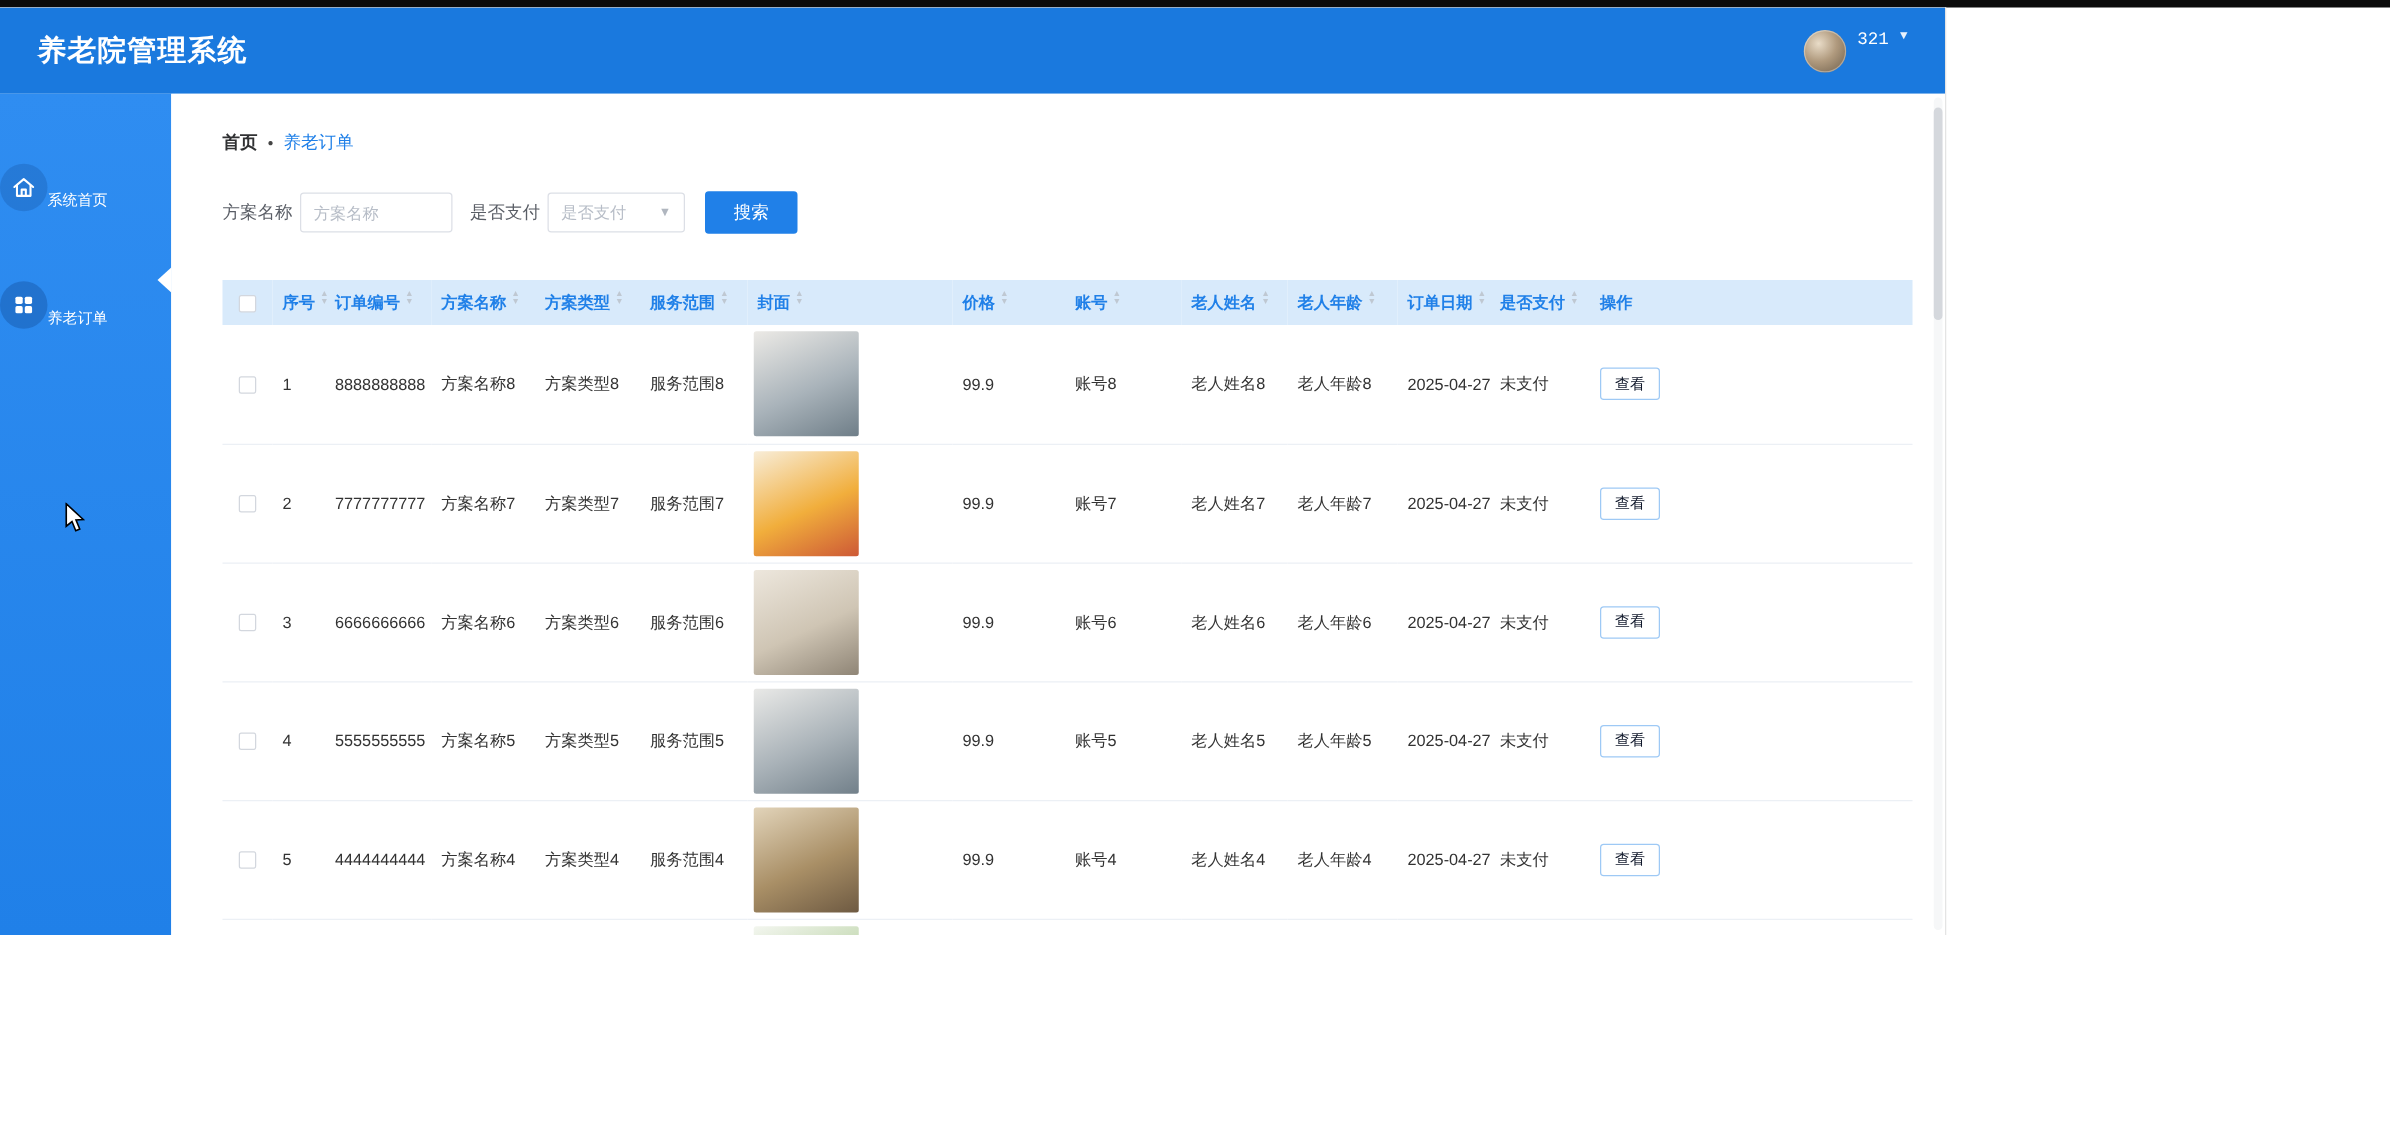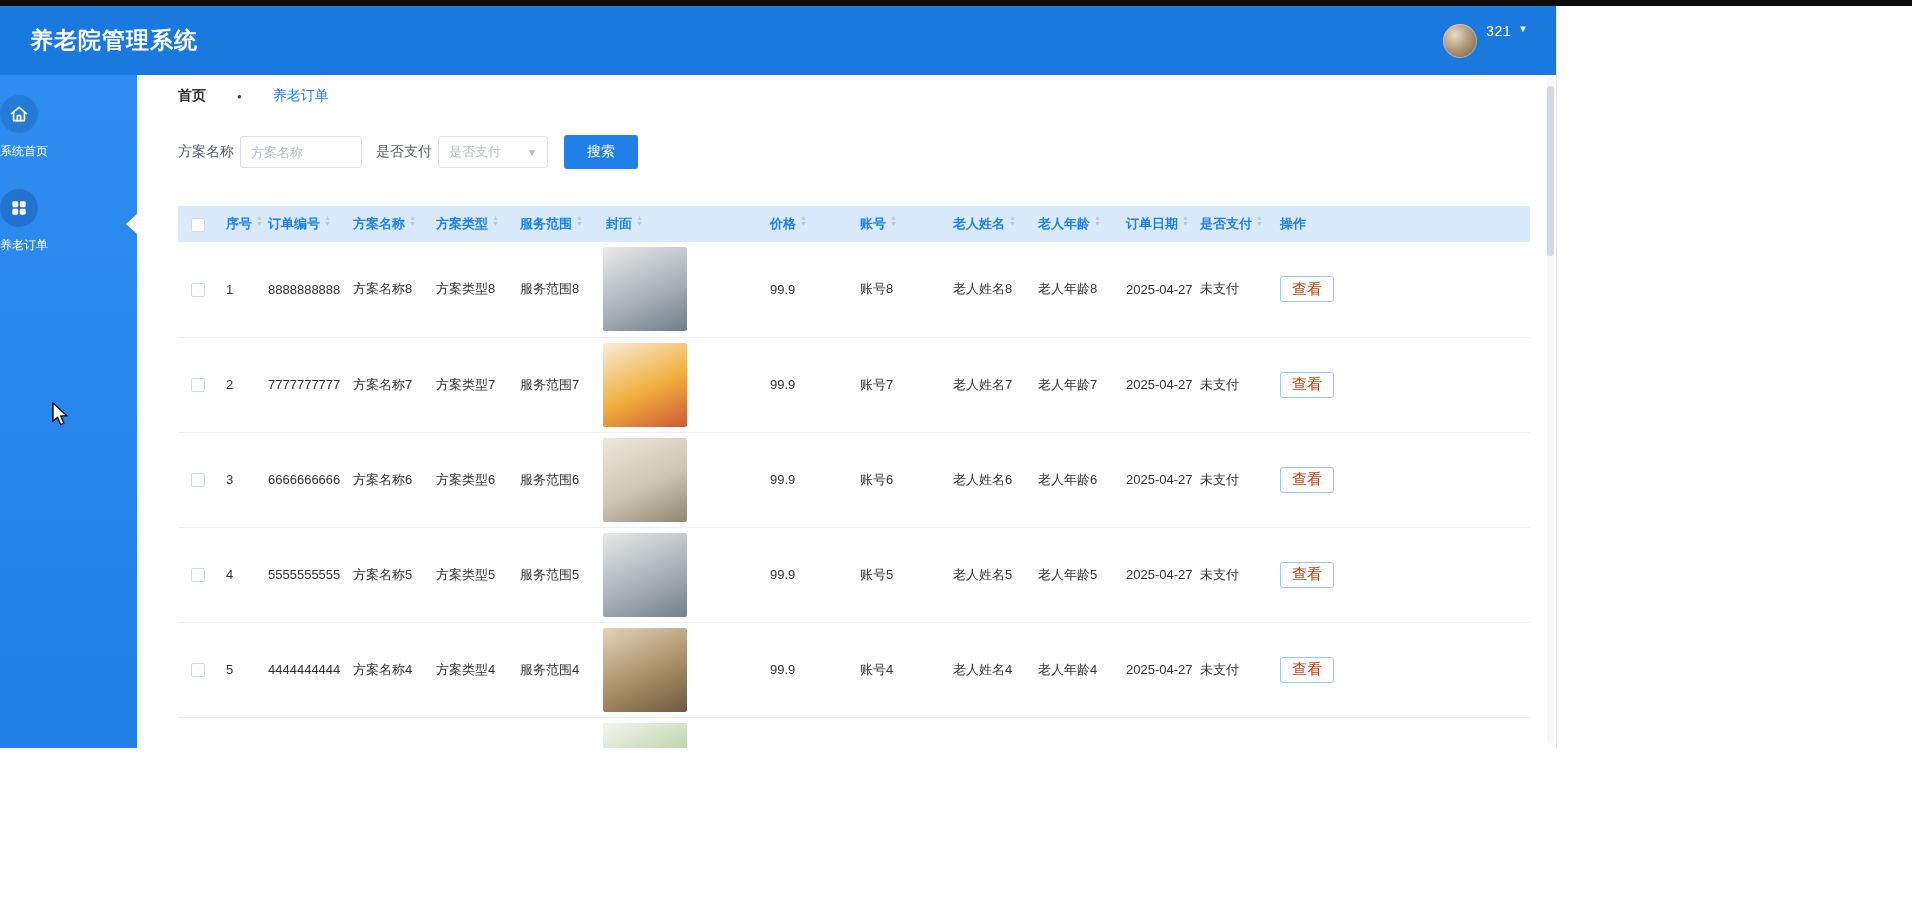--- a/index.html
+++ b/index.html
@@ -12,32 +12,32 @@
   
   .topbar { position:absolute; left:0; top:0; width:100%; height:69px; background:#1a79de; display:flex; align-items:center; justify-content:space-between; padding:0 30px 0 30px; }
   .app-title { color:#fff; font-size:23px; font-weight:700; letter-spacing:1px; }
   .user-area { display:flex; gap:9px; cursor:pointer;font-family:Liberation Mono, monospace; }
   .avatar { width:34px; height:34px; border-radius:50%; background:radial-gradient(circle at 35% 32%, #e9dcc8 0%, #b09a7e 45%, #6b5c49 100%); box-shadow:inset 0 0 0 1px rgba(255,255,255,.35); }
   .username { color:#fff; font-size:14px; }
   .user-caret { color:rgba(255,255,255,.9); font-size:10px; }
 
   
   .sidebar { position:absolute; left:0; top:69px; width:137px; height:673px; background:linear-gradient(180deg,#2f8df1 0%, #2080e8 100%); }
-  .side-item { position:relative; width:137px; height:94px; display:flex; flex-direction:column; align-items:flex-start; padding-top:20px; cursor:pointer; }
+  .side-item { position:relative; width:137px; height:94px; display:flex; flex-direction:row; align-items:flex-end; padding-top:8px; cursor:pointer; }
   .side-icon { width:38px; height:38px; border-radius:50%; background:rgba(0,30,90,.16); display:flex; align-items:center; justify-content:center; }
   .side-icon svg { width:20px; height:20px; display:block; }
   .side-label { margin-top:10px; color:#fff; font-size:12px; }
   .side-arrow { display:none; position:absolute; right:0; top:45px; width:0; height:0; border-top:10px solid transparent; border-bottom:10px solid transparent; border-right:11px solid #ffffff; }
   .side-item.active .side-arrow, .side-item.hover .side-arrow { display:block; }
   .side-item.active .side-icon, .side-item.hover .side-icon { background:rgba(0,30,90,.22); }
 
   
   .main { position:absolute; left:137px; top:69px; width:1420px; height:673px; background:#fff; padding:0 41px; overflow:hidden; }
 
-  .breadcrumb { margin-top:12px; display:flex; align-items:center; gap:31px; font-size:14px; }
+  .breadcrumb { margin-top:30px; display:flex; align-items:center; gap:8px; font-size:14px; }
   .crumb-home { color:#303133; font-weight:700; cursor:pointer; }
   .crumb-dot { color:#444; font-size:8px; }
   .crumb-current { color:#2080e8; }
 
   .search-bar { margin-top:30px; display:flex; align-items:center; }
   .filter-label { font-size:14px; color:#5a5e66; margin-right:6px; }
   .text-input { width:122px; height:32px; border:1px solid #dcdfe6; border-radius:3px; padding:0 10px; font-size:13px; color:#333; outline:none; font-family:inherit; }
   .text-input::placeholder { color:#b7bdc7; }
   .gap { width:14px; }
   .fake-select { width:110px; height:32px; border:1px solid #dcdfe6; border-radius:3px; background:#fff; display:flex; align-items:center; justify-content:space-between; padding:0 10px; cursor:pointer; }
@@ -50,21 +50,21 @@
   table.orders { border-collapse:collapse; table-layout:fixed; width:1352px; }
   thead th { background:#d8eafb; height:36px; font-size:13px; font-weight:700; color:#2080e8; text-align:left; padding:0 8px; white-space:nowrap; cursor:pointer; }
   thead th.check-col, tbody td.check-col { text-align:center; padding:0; }
   .th-inner { display:inline-flex; align-items:flex-start; gap:4px; }
   .sort { display:inline-flex; flex-direction:column; line-height:.8; }
   .sort i { font-style:normal; font-size:7px; color:#bfc8d2; }
   tbody td { height:95px; border-bottom:1px solid #ecf0f5; font-size:13px; color:#333; padding:0 8px; white-space:nowrap; overflow:hidden; vertical-align:middle; background:#fff; }
   .checkbox { display:inline-block; width:14px; height:14px; border:1px solid #d3d7de; border-radius:2px; background:#fff; cursor:pointer; vertical-align:middle; }
   .cover-col { padding-left:5px !important; }
   .cover { display:block; width:84px; height:84px; border-radius:2px; background:#ccc; }
-  .view-btn { height:26px; padding:0 11px; background:#fff; border:1px solid #9ec9f5; border-radius:3px; color:#c2410c; font-size:15px; cursor:pointer; font-family:inherit; }
+  .view-btn { height:26px; padding:0 11px; background:#fff; border:1px solid #9ec9f5; border-radius:3px; color:#0f172a; font-size:12px; cursor:pointer; font-family:inherit; }
 
   
   .v-scrollbar { position:absolute; right:2px; top:72px; width:7px; height:666px; background:#f6f7f8; border-radius:4px; }
   .v-scrollbar .thumb { position:absolute; top:8px; left:0; width:7px; height:170px; background:#d5d8dd; border-radius:4px; }
 
   
   .mouse-cursor { position:absolute; left:50px; top:402px; z-index:60; pointer-events:none; }
 </style>
 </head>
 <body>

